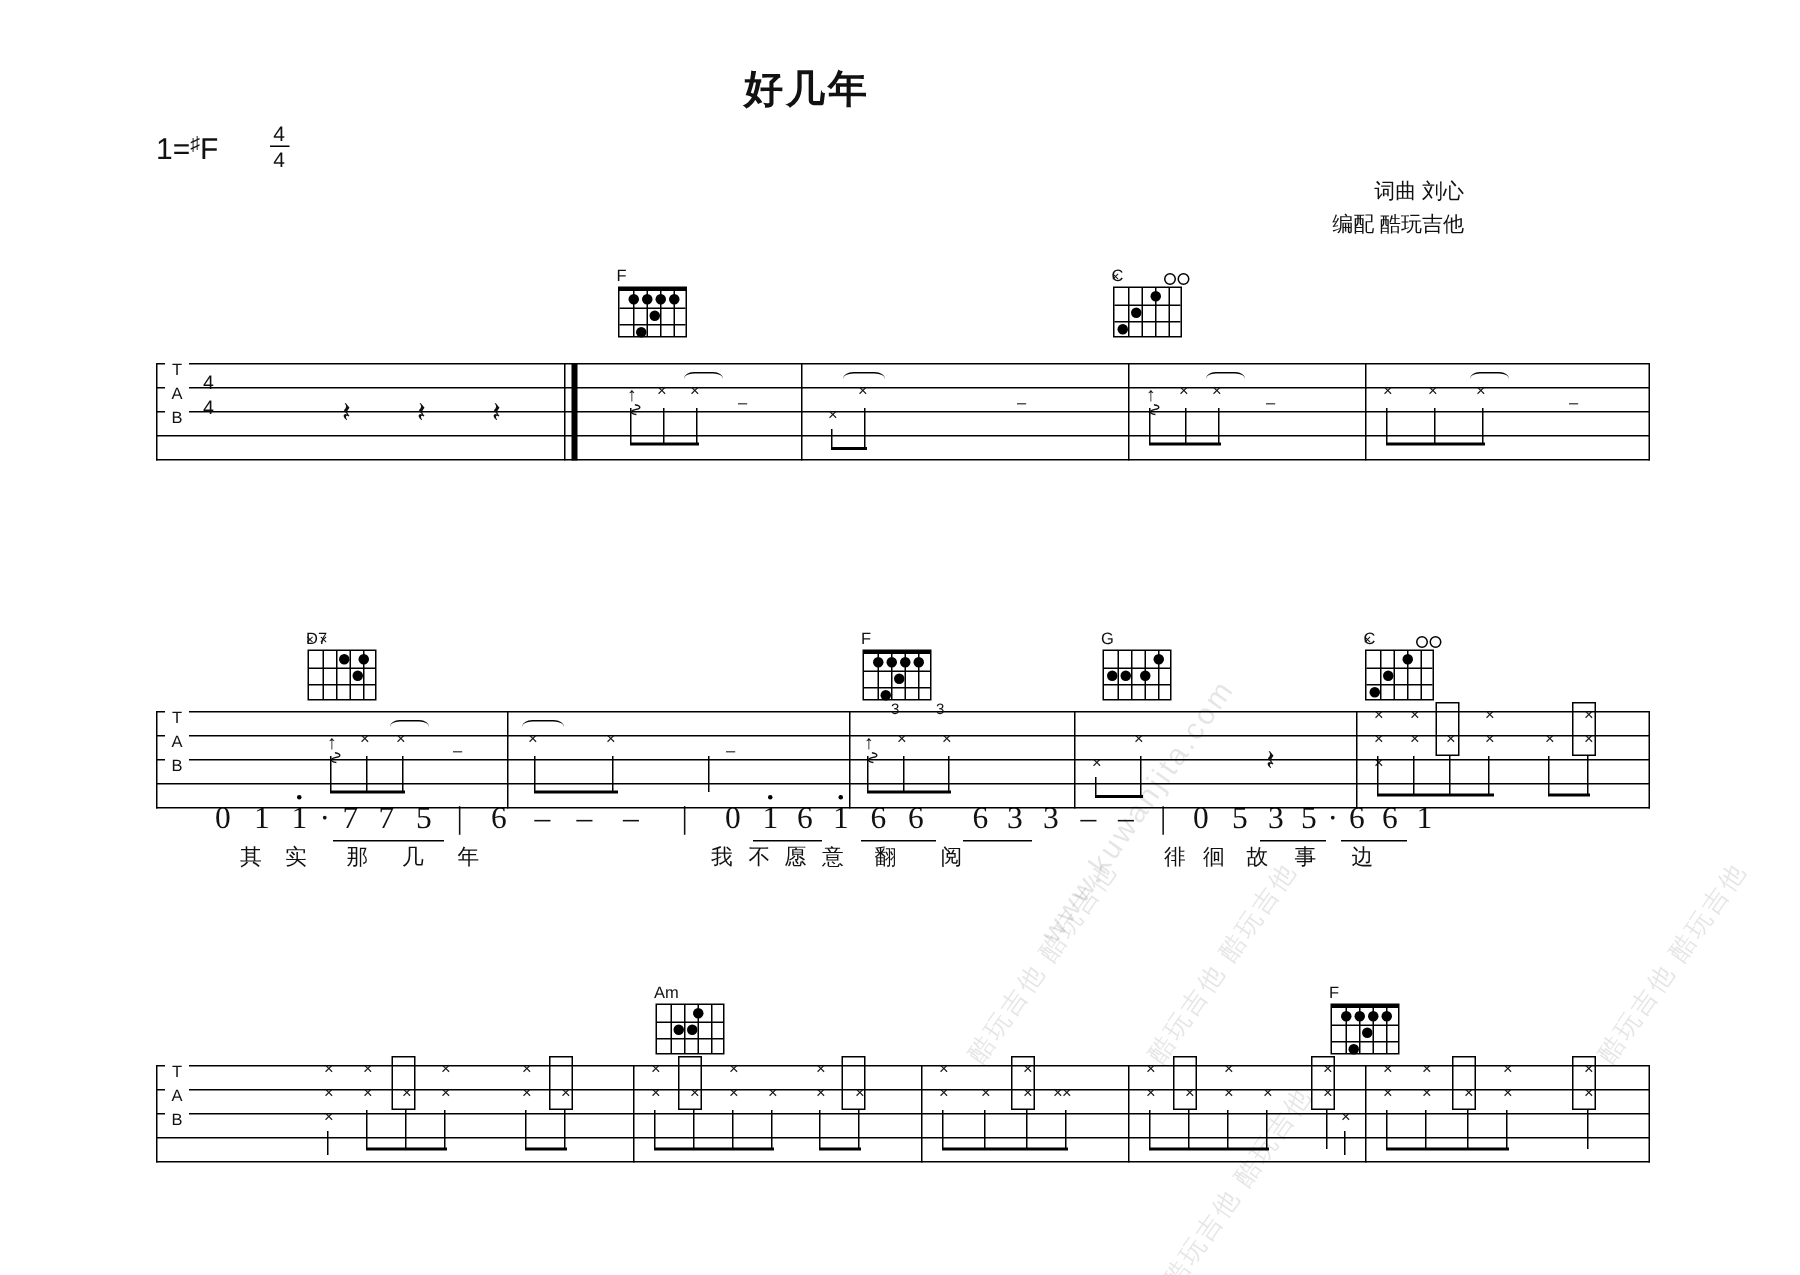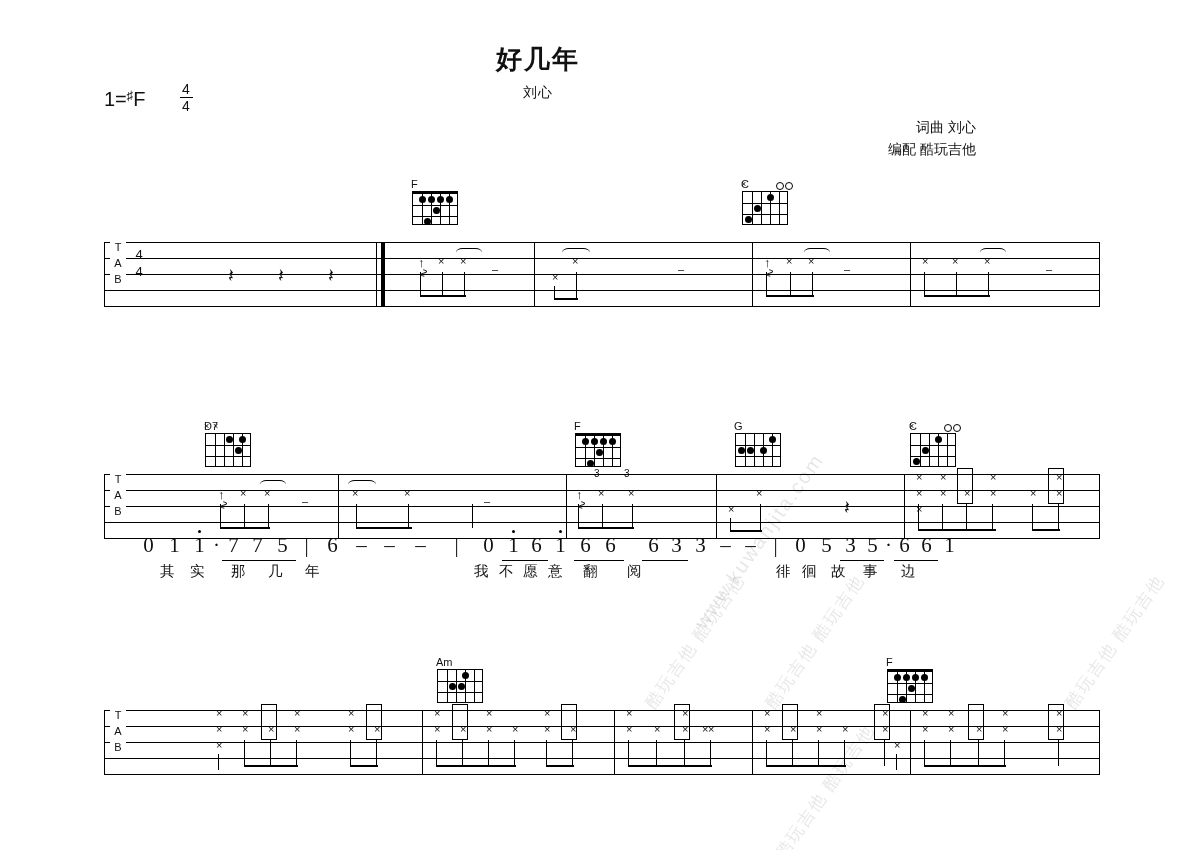--- a/index.html
+++ b/index.html
@@ -276,21 +276,20 @@
   .wm.big {
     font-size: 20px;
   }
 </style>
 </head>
 <body>
 
 <div id="sheet">
 
   <div class="title">好几年</div>
-  <div class="composer">刘心</div>
 
   <div class="keysig">
     <span>1=</span><span class="sharp">♯</span><span>F</span>
   </div>
   <div class="timesig">
     <div class="num">4</div>
     <div style="border-top:1px solid #000;width:13px;margin:1px auto 1px;"></div>
     <div>4</div>
   </div>
 

